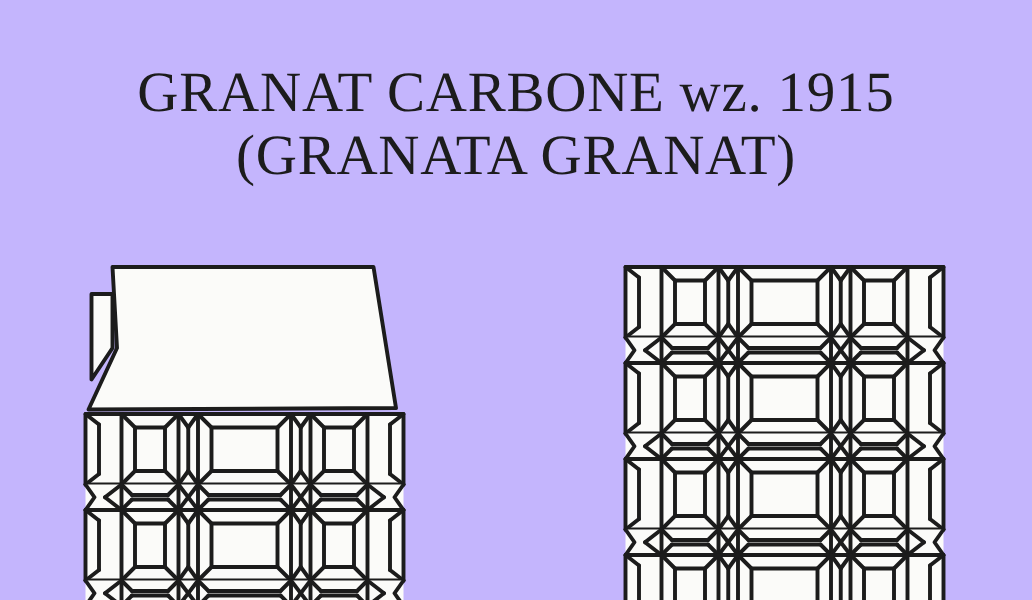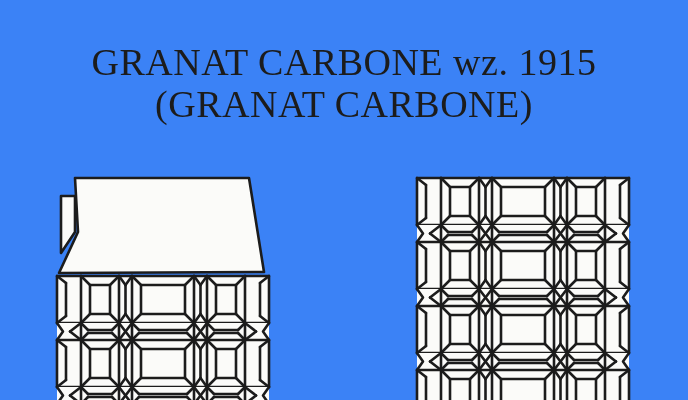--- a/index.html
+++ b/index.html
@@ -1,20 +1,20 @@
 <!DOCTYPE html>
 <html><head>
 <meta charset="utf-8">
 <style>
   html, body { margin: 0; padding: 0; }
   .page {
     position: relative;
     width: 688px;
     height: 400px;
-    background: #3b82f6;
+    background: #c4b5fd;
     overflow: hidden;
     font-family: "Liberation Serif", serif;
   }
   .title-block {
     position: absolute;
     top: 42px;
     left: 0;
     width: 100%;
     text-align: center;
     color: #1c1c1c;
@@ -43,21 +43,21 @@
     stroke: none;
   }
 </style>
 </head>
 <body>
 
 <div class="page">
 
   <header class="title-block">
     <div class="title-line">GRANAT CARBONE wz. 1915</div>
-    <div class="title-line">(GRANAT CARBONE)</div>
+    <div class="title-line">(GRANATA GRANAT)</div>
   </header>
 
   <svg class="drawing" width="688" height="400" viewBox="0 0 688 400" xmlns="http://www.w3.org/2000/svg">
     <defs>
 
       <g id="frag-row">
         <rect x="0" y="0" width="212" height="47"></rect>
 
         <line x1="24" y1="0" x2="24" y2="47"></line>
         <line x1="62" y1="0" x2="62" y2="47"></line>

